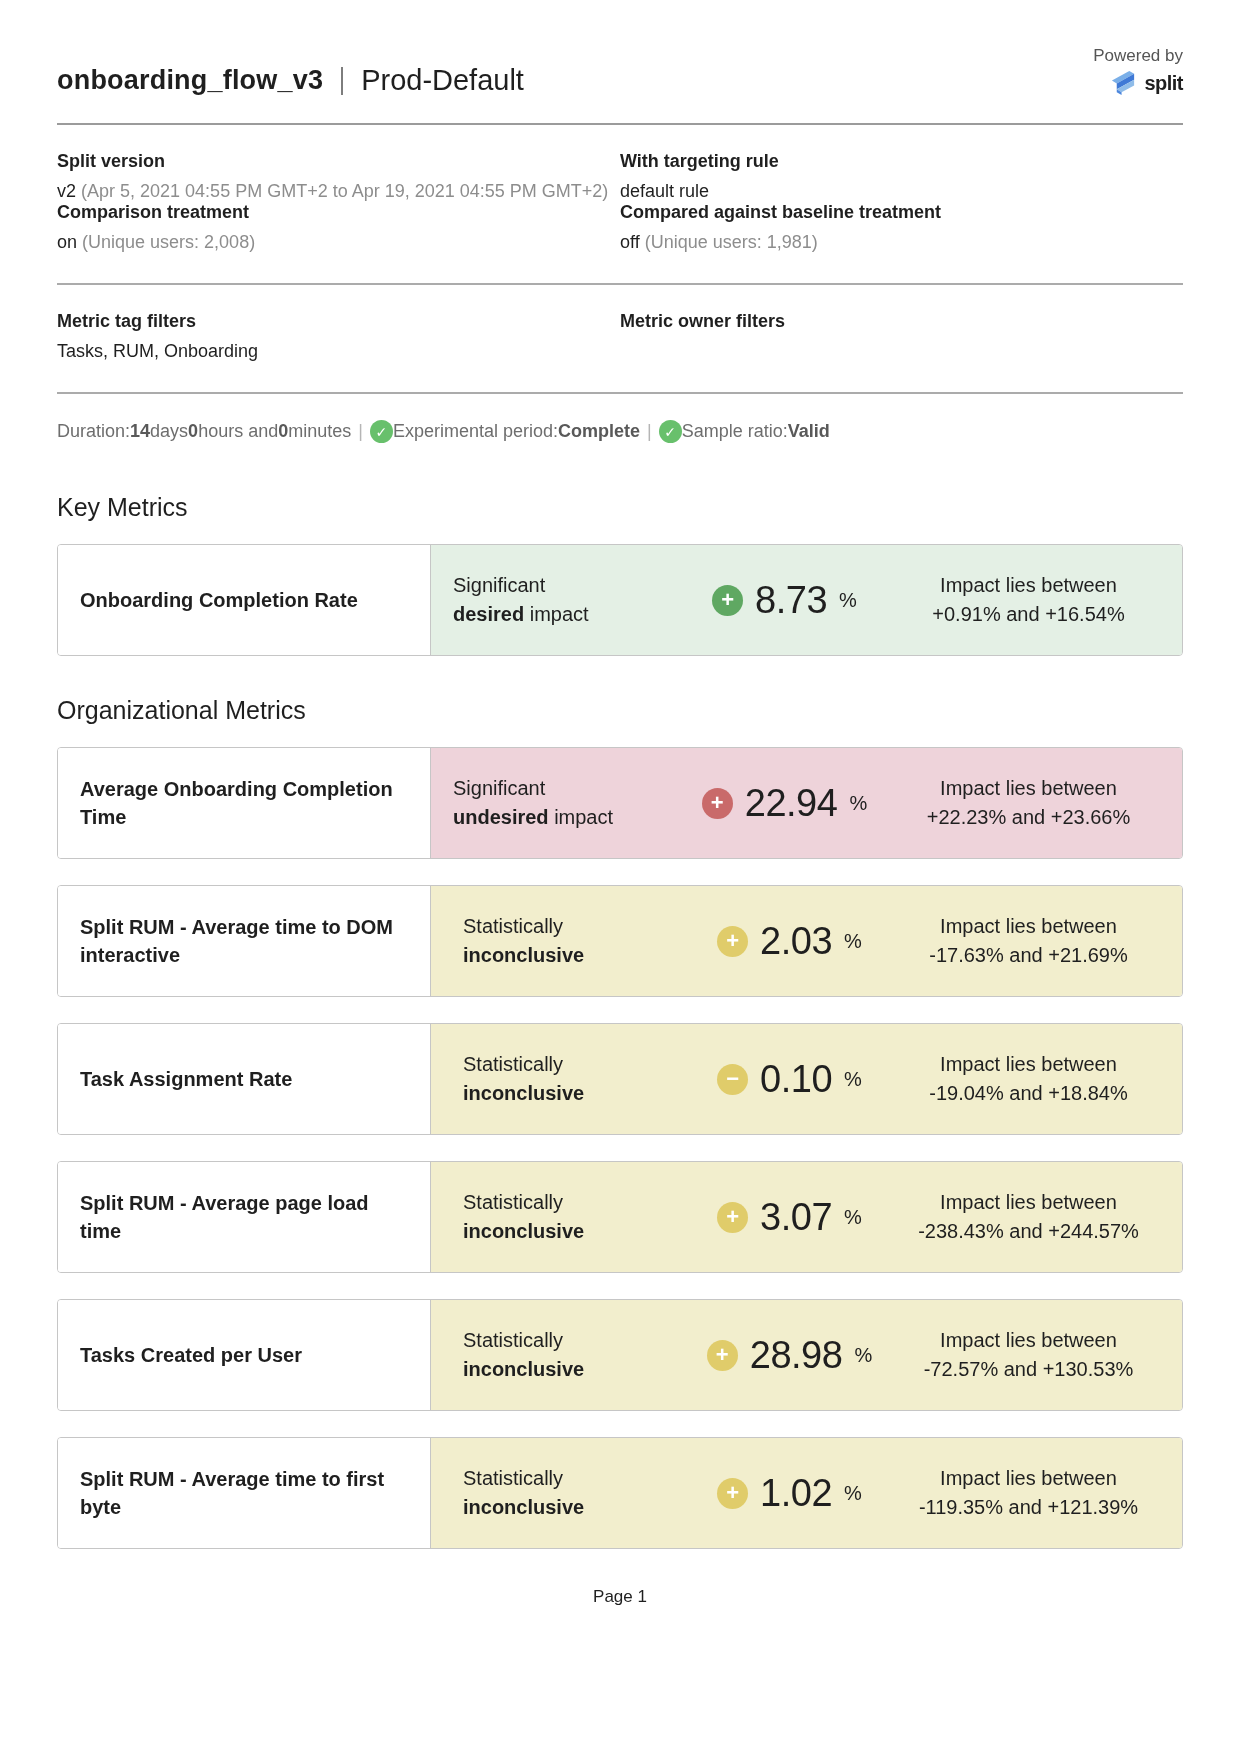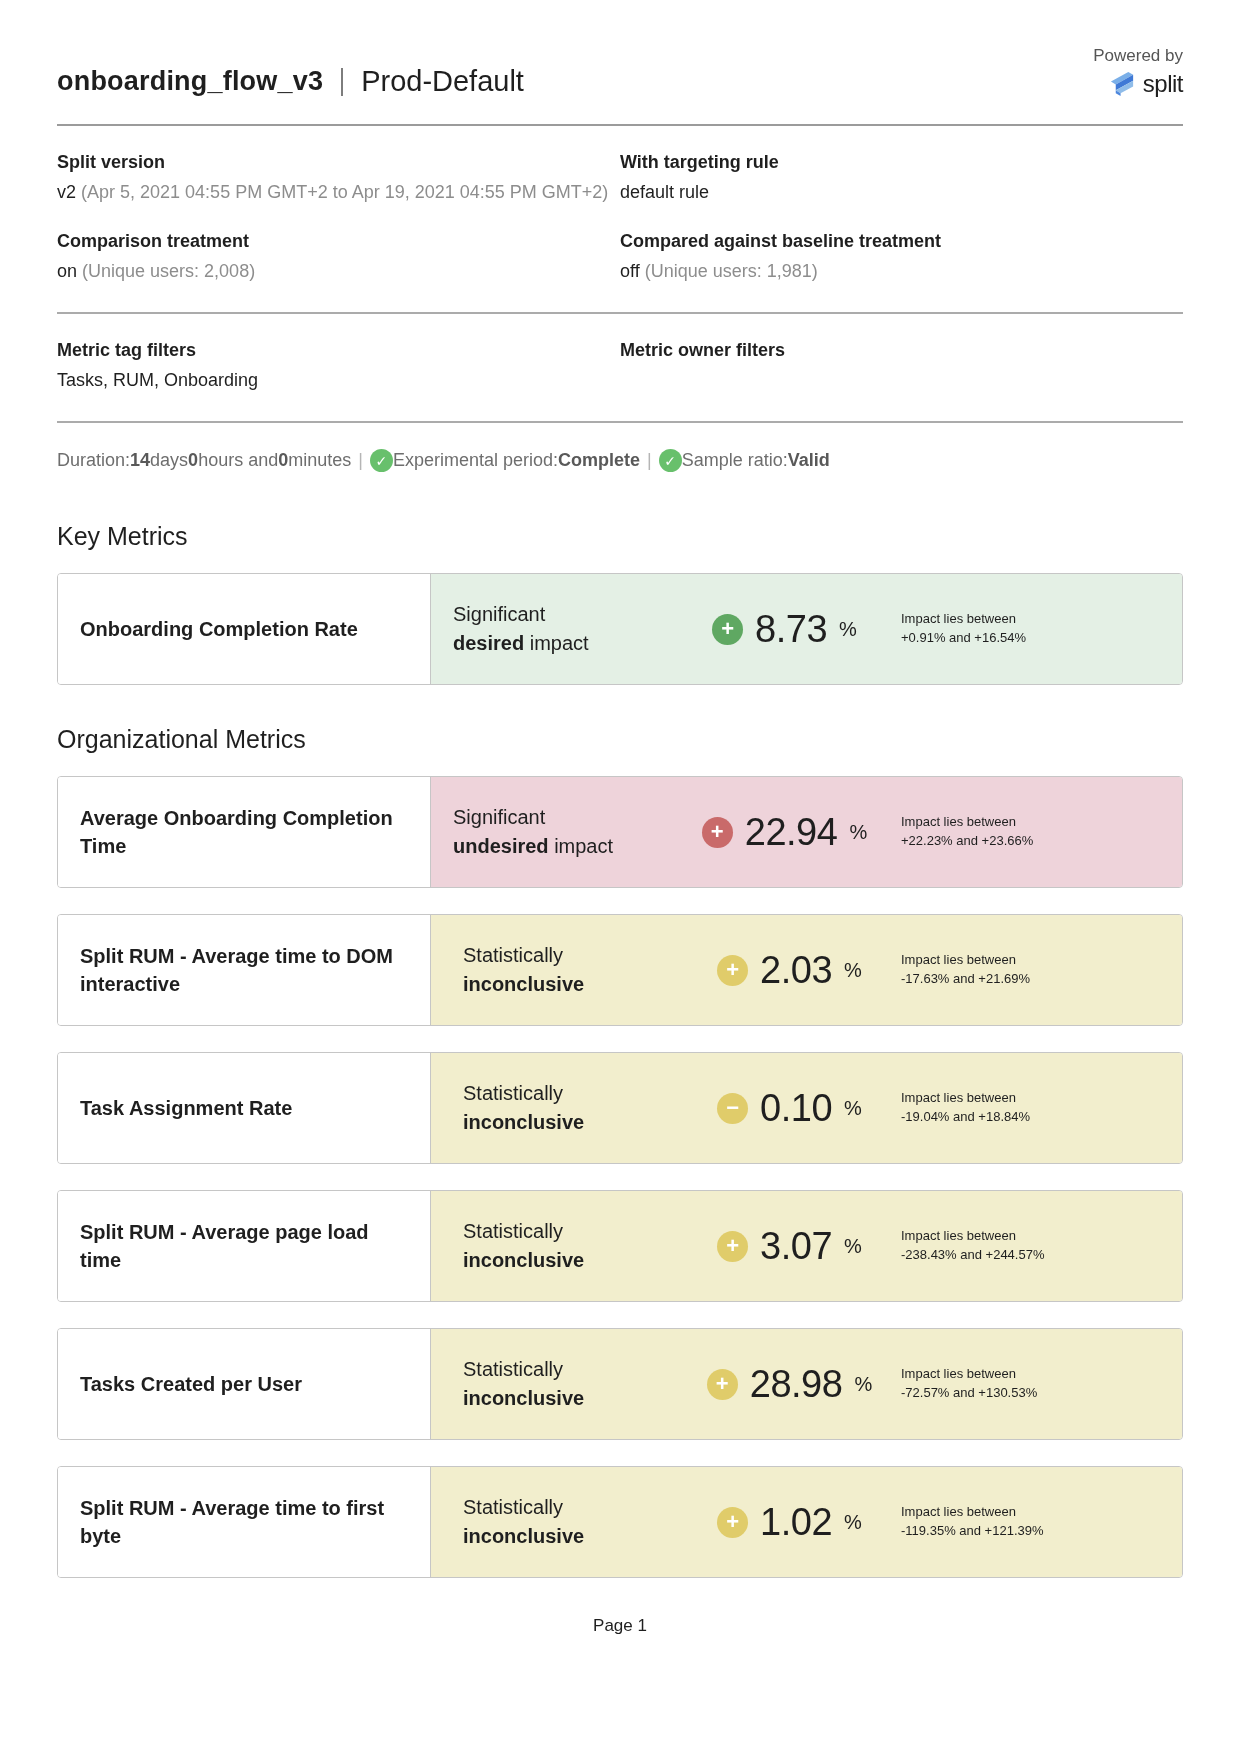--- a/index.html
+++ b/index.html
@@ -21,27 +21,27 @@
   
   .hdr{display:flex; justify-content:space-between; align-items:flex-end; margin-bottom:26px;}
   .hdr-left{display:flex; align-items:center;}
   .exp-title{font-size:27px; font-weight:700; letter-spacing:.2px;}
   .title-divider{width:2px; height:28px; background:#7d7d7d; margin:0 18px; display:inline-block;}
   .env-name{font-size:29px; font-weight:400;}
   .hdr-right{text-align:right;margin-left:21px;}
   .powered-by{font-size:17px; color:#555; margin-bottom:4px;}
   .brand-row{display:flex; align-items:center; justify-content:flex-end; gap:7px;}
   .brand-logo{width:27px; height:27px; display:inline-block;}
-  .brand-name{font-size:24px; font-weight:400; letter-spacing:-0.5px;}
+  .brand-name{font-size:20px; font-weight:700; letter-spacing:-0.5px;}
 
   hr.rule{border:none; border-top:2px solid var(--rule-gray); margin:0;}
   hr.rule-light{border:none; border-top:2px solid #ababab; margin:0;}
 
   
-  .meta-grid{display:grid; grid-template-columns:1fr 1fr; row-gap:28px; padding:26px 0 30px 0;}
+  .meta-grid{display:grid; grid-template-columns:1fr 1fr; padding:26px 0 30px 0;}
   .meta-label{font-size:18px; font-weight:700; margin-bottom:9px;}
   .meta-value{font-size:18px;}
   .meta-note{color:var(--text-gray);}
   .filters-grid{display:grid; grid-template-columns:1fr 1fr; padding:26px 0 30px 0;}
 
   
   .summary-row{display:flex; align-items:center; gap:0; padding:26px 0 10px 0;
     color:var(--muted-gray); font-size:18px;}
   .summary-row b{font-weight:700; color:#595959;}
   .pipe{color:#b5b5b5; margin:0 7px;}
@@ -63,21 +63,21 @@
   .status{flex:0 0 215px; font-size:20px; line-height:1.45;}
   .status .b{font-weight:700;}
   .value-zone{flex:1; display:flex; align-items:center; justify-content:center; gap:12px;}
   .sign-circle{width:31px; height:31px; border-radius:50%; color:#fff; font-size:22px;
     font-weight:700; display:inline-flex; align-items:center; justify-content:center; flex:0 0 auto;}
   .sign--green{background:var(--green-icon);}
   .sign--red{background:var(--red-icon);}
   .sign--yellow{background:var(--yellow-icon);}
   .big-num{font-size:38px; font-weight:400; letter-spacing:-0.5px;}
   .pct{font-size:20px; font-weight:400;}
-  .impact{flex:0 0 255px; text-align:left; font-size:13px; line-height:1.45;}
+  .impact{flex:0 0 255px; text-align:center; font-size:20px; line-height:1.45;}
 
   .footer{text-align:center; font-size:17px; margin-top:38px;}
 </style>
 </head>
 <body>
 
 <div class="page">
 
   <div class="hdr">
     <div class="hdr-left">

